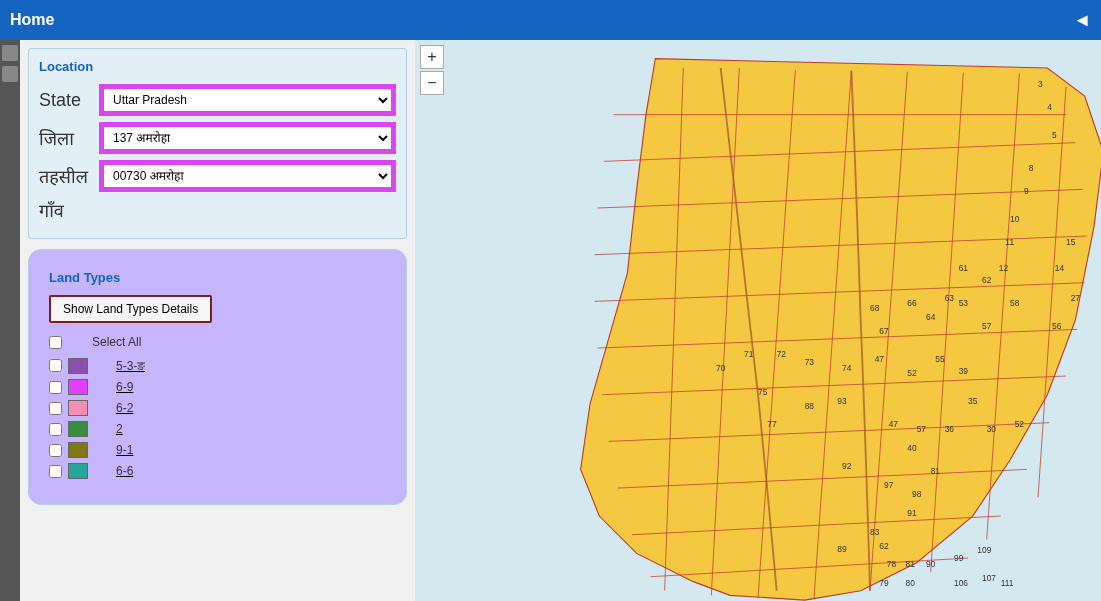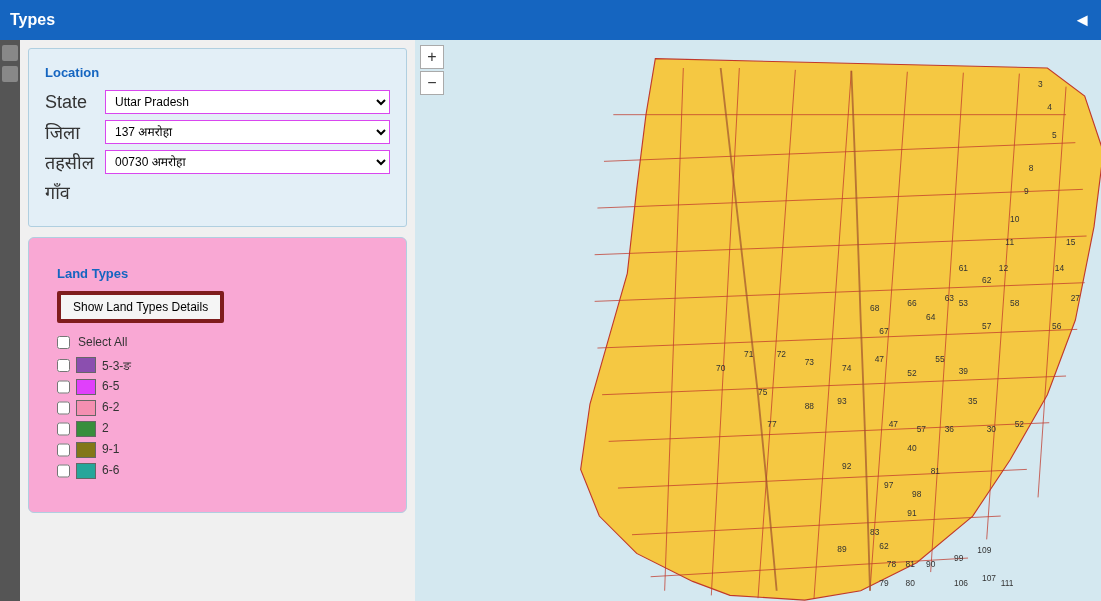--- a/index.html
+++ b/index.html
@@ -29,21 +29,21 @@
       background: #f0f0f0;
       flex-shrink: 0;
       overflow-y: auto;
       padding: 8px;
     }
 
     .section-box {
       background: #e3eff7;
       border: 1px solid #b0cfe0;
       border-radius: 3px;
-      padding: 16px;
+      padding: 10px;
       margin-bottom: 10px;
     }
 
     .section-title {
       color: #1565c0;
       font-size: 13px;
       font-weight: bold;
       margin-bottom: 10px;
     }
 
@@ -57,65 +57,68 @@
       width: 60px;
       color: #333;
       font-size: 18px;
       flex-shrink: 0;
     }
 
     .form-select {
       flex: 1;
       padding: 3px 5px;
       font-size: 12px;
-      border: 1px solid #d946ef;
+      border: 5px solid #d946ef;
       background: white;
       cursor: pointer;
     }
 
     .land-types-section {
-      background: #f9a8d4;
+      background: #c4b5fd;
       border: 1px solid #b0cfe0;
-      border-radius: 6px;
-      padding: 28px;
+      border-radius: 13px;
+      padding: 20px;
     }
 
     .show-details-btn {
       background: #f5f5f5;
-      border: 4px solid #7f1d1d;
+      border: 2px solid #7f1d1d;
       padding: 5px 12px;
       font-size: 12px;
       cursor: pointer;
       border-radius: 2px;
       margin-bottom: 12px;
     }
 
     .select-all-row {
       display: flex;
       align-items: center;
       gap: 8px;
       margin-bottom: 8px;
     }
 
     .checkbox-item {
       display: flex;
+      align-items: center;
       gap: 6px;
       margin-bottom: 5px;
+      text-decoration: underline;
     }
 
     .color-swatch {
       width: 20px;
       height: 16px;
       display: inline-block;
       border: 1px solid #666;
     }
 
     .item-label {
       font-size: 12px;
       color: #333;
+      margin-left: 22px;
     }
 
     
     .map-area {
       flex: 1;
       position: relative;
       background: #d4e8f0;
       overflow: hidden;
     }
 
@@ -162,21 +165,21 @@
       height: 16px;
       background: #888;
       border-radius: 2px;
       cursor: pointer;
     }
   </style>
 </head>
 <body>
 
 <div class="top-bar">
-  <span class="top-bar-title">Types</span>
+  <span class="top-bar-title">Home</span>
   <span class="top-bar-arrow">◄</span>
 </div>
 
 <div class="main-content">
 
   <div class="left-icons">
     <div class="left-icon"></div>
     <div class="left-icon"></div>
   </div>
 
@@ -223,21 +226,21 @@
 
       <div id="land-types-list">
           <div class="checkbox-item">
       <input type="checkbox" style="">
       <span class="color-swatch" style="background:#8b4faf"></span>
       <span class="item-label">5-3-ङ</span>
     </div>
           <div class="checkbox-item">
       <input type="checkbox" style="">
       <span class="color-swatch" style="background:#e040fb"></span>
-      <span class="item-label">6-5</span>
+      <span class="item-label">6-9</span>
     </div>
           <div class="checkbox-item">
       <input type="checkbox" style="">
       <span class="color-swatch" style="background:#f48fb1"></span>
       <span class="item-label">6-2</span>
     </div>
           <div class="checkbox-item">
       <input type="checkbox" style="">
       <span class="color-swatch" style="background:#388e3c"></span>
       <span class="item-label">2</span>

